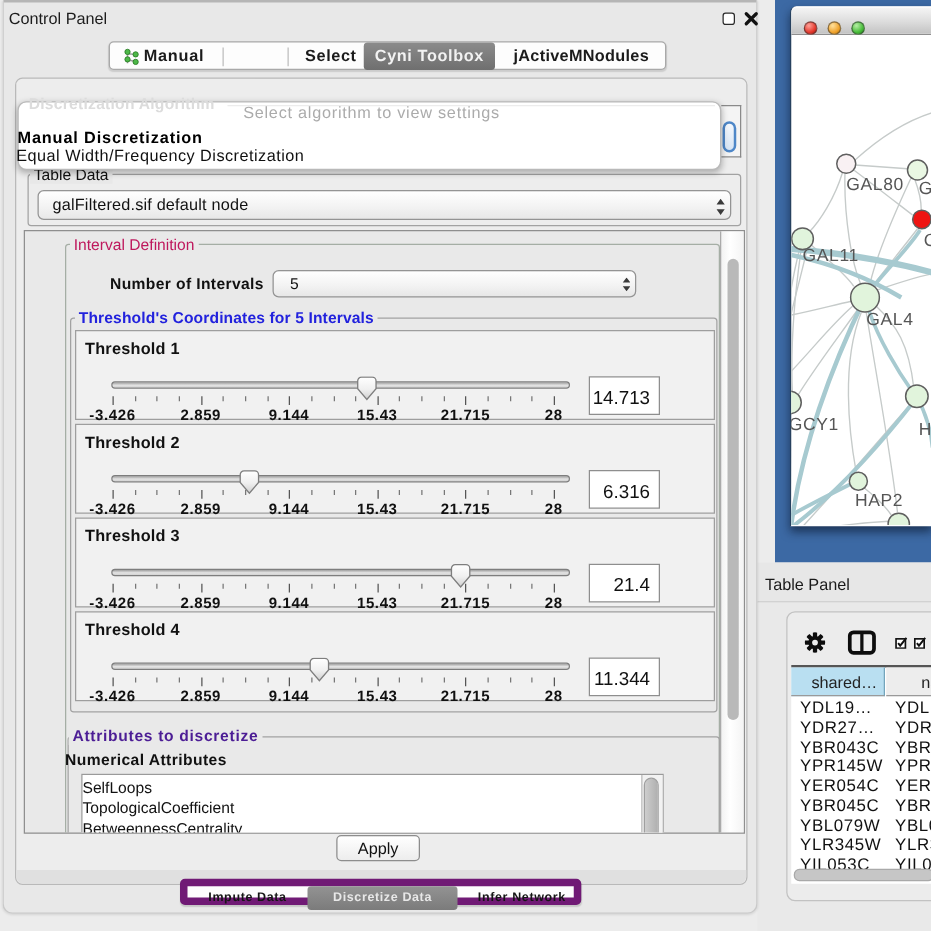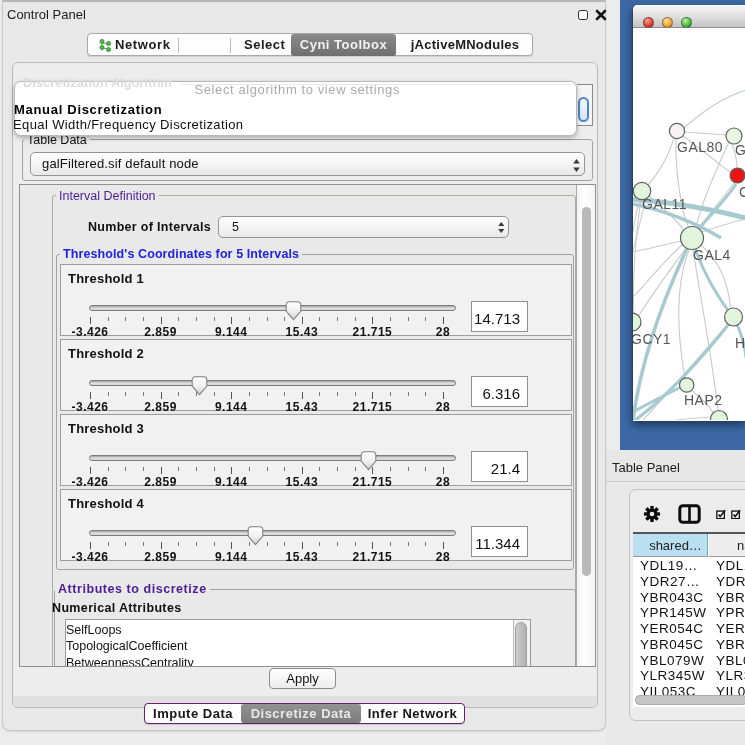--- a/index.html
+++ b/index.html
@@ -123,21 +123,21 @@
         <g stroke="#9c9c9c" stroke-width="1.2" fill="none">
           <path d="M4,3.5 L4,12.5 M4,5 L10,5.5 M4,10 L10,11"></path>
         </g>
         <g fill="#4db848" stroke="#2c7d28" stroke-width="0.7">
           <circle cx="4" cy="3.5" r="2.1"></circle>
           <circle cx="10.5" cy="5.5" r="2.1"></circle>
           <circle cx="4" cy="9.5" r="2.1"></circle>
           <circle cx="10.5" cy="11.5" r="2.1"></circle>
         </g>
       </svg>
-<div class="ab" style="left:27px;top:0;width:72px;line-height:22px;letter-spacing:0.6px;">Network</div>
+<div class="ab" style="left:27px;top:0;width:72px;line-height:22px;letter-spacing:0.6px;">Manual</div>
 <div class="ab" style="left:90px;top:4px;width:1px;height:15px;background:#bdbdbd;"></div>
 <div class="ab" style="left:104px;top:0;width:38px;line-height:22px;letter-spacing:0.5px;margin-top:44px;">Style</div>
 <div class="ab" style="left:142px;top:4px;width:1px;height:15px;background:#bdbdbd;"></div>
 <div class="ab" style="left:156px;top:0;width:47px;line-height:22px;letter-spacing:0.5px;">Select</div>
 <div class="ab" style="left:203px;top:0;width:105px;height:22px;background:linear-gradient(#8b8b8b,#6f6f6f);border-radius:3px;color:#f2f2f2;text-align:center;line-height:22px;letter-spacing:0.5px;">Cyni Toolbox</div>
 <div class="ab" style="left:308px;top:0;width:138px;text-align:center;line-height:22px;letter-spacing:0.25px;">jActiveMNodules</div>
 </div>
 <div class="ab" style="left:12px;top:62px;width:586px;height:646px;background:#ededed;border:1px solid #b9b9b9;border-radius:6px;"></div>
 <div class="ab" style="left:577px;top:84px;width:16px;height:42px;background:#f4f4f4;border:1px solid #8a8a8a;border-left:none;"></div>
 <div class="ab" style="left:577.5px;top:97px;width:11px;height:24.5px;background:linear-gradient(#f4f8fd,#d6e4f4);border:2.5px solid #4e87c8;border-radius:6px;"></div>
@@ -145,21 +145,21 @@
 <div class="ab" style="left:24px;top:132.5px;background:#e8e8e8;padding:0 3px;font-size:12.5px;color:#111;">Table Data</div>
 <div class="ab" style="left:30px;top:152px;width:555px;height:24px;background:linear-gradient(#ffffff,#f2f2f2 60%,#e8e8e8);border:1px solid #949494;border-radius:5px;"></div>
 <div class="ab" style="left:42px;top:156px;font-size:13px;letter-spacing:0.15px;color:#111;">galFiltered.sif default node</div>
 <svg class="ab" style="left:572.5px;top:158.5px;" width="7" height="13" viewBox="0 0 7 13">
       <path d="M3.5,0 L6.8,4.6 L0.2,4.6 Z M3.5,13 L6.8,8.4 L0.2,8.4 Z" fill="#3a3a3a"></path>
     </svg>
 <div class="ab" style="left:19px;top:184px;width:577px;height:483px;background:#e9e9e9;border:1px solid #8f8f8f;overflow:hidden;">
 <div class="ab" style="left:556px;top:0;width:19px;height:481px;background:linear-gradient(90deg,#f2f2f2,#ffffff 40%,#f4f4f4);border-left:1px solid #aaaaaa;"></div>
 <div class="ab" style="left:562px;top:22px;width:9px;height:369px;background:#b9b9b9;border-radius:4.5px;"></div>
 <div class="ab grp" style="left:32px;top:10px;width:524px;height:478px;border-color:#a5aea5;border-radius:3px;"></div>
-<div class="ab glabel" style="left:36px;top:3.5px;font-size:12.5px;color:#4c1d95;text-align:right;">Interval Definition</div>
+<div class="ab glabel" style="left:36px;top:3.5px;font-size:12.5px;color:#be185d;text-align:right;">Interval Definition</div>
 <div class="ab" style="left:68px;top:34.5px;font-size:12.5px;font-weight:bold;letter-spacing:0.3px;color:#111;">Number of Intervals</div>
 <div class="ab" style="left:198px;top:31px;width:291px;height:22px;background:linear-gradient(#ffffff,#f2f2f2 60%,#e7e7e7);border:1px solid #949494;border-radius:5px;"></div>
 <div class="ab" style="left:212px;top:35px;font-size:12.5px;color:#111;">5</div>
 <svg class="ab" style="left:477.5px;top:36.5px;" width="6.5" height="11" viewBox="0 0 6.5 11">
         <path d="M3.25,0 L6.3,4 L0.2,4 Z M3.25,11 L6.3,7 L0.2,7 Z" fill="#3a3a3a"></path>
       </svg>
 <div class="ab grp" style="left:36px;top:69px;width:518px;height:316px;border-color:#a2a2a2;"></div>
 <div class="ab glabel" style="left:40px;top:62px;font-size:12.5px;font-weight:bold;letter-spacing:0.1px;color:#2222dd;">Threshold's Coordinates for 5 Intervals</div>
 <div class="ab" style="left:40px;top:79px;width:512px;height:72px;background:#f1f1f1;border:1px solid #9e9e9e;">
         <div class="ab" style="left:7px;top:6px;font-size:13px;font-weight:bold;letter-spacing:0.2px;color:#111;">Threshold 1</div>
@@ -336,21 +336,21 @@
 <div class="ab" style="left:0px;top:3.0px;font-size:12.5px;color:#111;">SelfLoops</div>
 <div class="ab" style="left:0px;top:19.4px;font-size:12.5px;color:#111;">TopologicalCoefficient</div>
 <div class="ab" style="left:0px;top:35.8px;font-size:12.5px;color:#111;">BetweennessCentrality</div>
 
 <div class="ab" style="left:447px;top:0;width:17px;height:58px;background:#f2f2f2;border-left:1px solid #bbb;"></div>
 <div class="ab" style="left:449px;top:2px;width:12px;height:56px;background:linear-gradient(90deg,#cdcdcd,#b0b0b0);border:1px solid #9f9f9f;border-radius:6px;"></div>
 </div>
 </div>
 <div class="ab" style="left:269px;top:668px;width:67px;height:21px;background:linear-gradient(#ffffff,#ededed);border:1px solid #8d8d8d;border-radius:4px;font-size:13px;color:#111;text-align:center;line-height:20px;">Apply</div>
 <div class="ab" style="left:13px;top:696px;width:584px;height:11px;background:#e0e0e0;border-bottom-left-radius:6px;border-bottom-right-radius:6px;"></div>
-<div class="ab" style="left:144px;top:703px;height:21px;width:321px;background:#fdfdfd;border:1px solid #701a75;border-radius:4px;box-shadow:0 1px 1px rgba(0,0,0,.15);font-size:13px;font-weight:bold;color:#161616;">
+<div class="ab" style="left:144px;top:703px;height:21px;width:321px;background:#fdfdfd;border:6px solid #701a75;border-radius:4px;box-shadow:0 1px 1px rgba(0,0,0,.15);font-size:10px;font-weight:bold;color:#161616;">
 <div class="ab" style="left:0;top:0;width:96px;text-align:center;line-height:19px;letter-spacing:0.5px;">Impute Data</div>
 <div class="ab" style="left:96px;top:0;width:120px;background:linear-gradient(#939393,#7b7b7b);border-radius:3px;height:19px;color:#e8e8e8;text-align:center;line-height:19px;letter-spacing:0.5px;">Discretize Data</div>
 <div class="ab" style="left:216px;top:0;width:103px;text-align:center;line-height:19px;letter-spacing:0.5px;">Infer Network</div>
 </div>
 <div class="ab" style="left:14px;top:81px;width:563px;height:55px;background:#ffffff;border:1px solid #b9b9b9;border-radius:7px;box-shadow:0 2px 5px rgba(0,0,0,.28);"></div>
 <div class="ab" style="left:23px;top:75.5px;font-size:12.5px;font-weight:bold;letter-spacing:0.2px;color:#dcdcdc;background:transparent;">Discretization Algorithm</div>
 <div class="ab" style="left:182px;top:84px;width:390px;height:1px;background:#ececec;"></div>
 <div class="ab" style="left:194.5px;top:82px;font-size:13px;letter-spacing:0.6px;color:#ababab;">Select algorithm to view settings</div>
 <div class="ab" style="left:14px;top:101.5px;font-size:13px;font-weight:bold;letter-spacing:0.7px;color:#000;">Manual Discretization</div>
 <div class="ab" style="left:13px;top:116.5px;font-size:13px;letter-spacing:0.38px;color:#101010;">Equal Width/Frequency Discretization</div>

